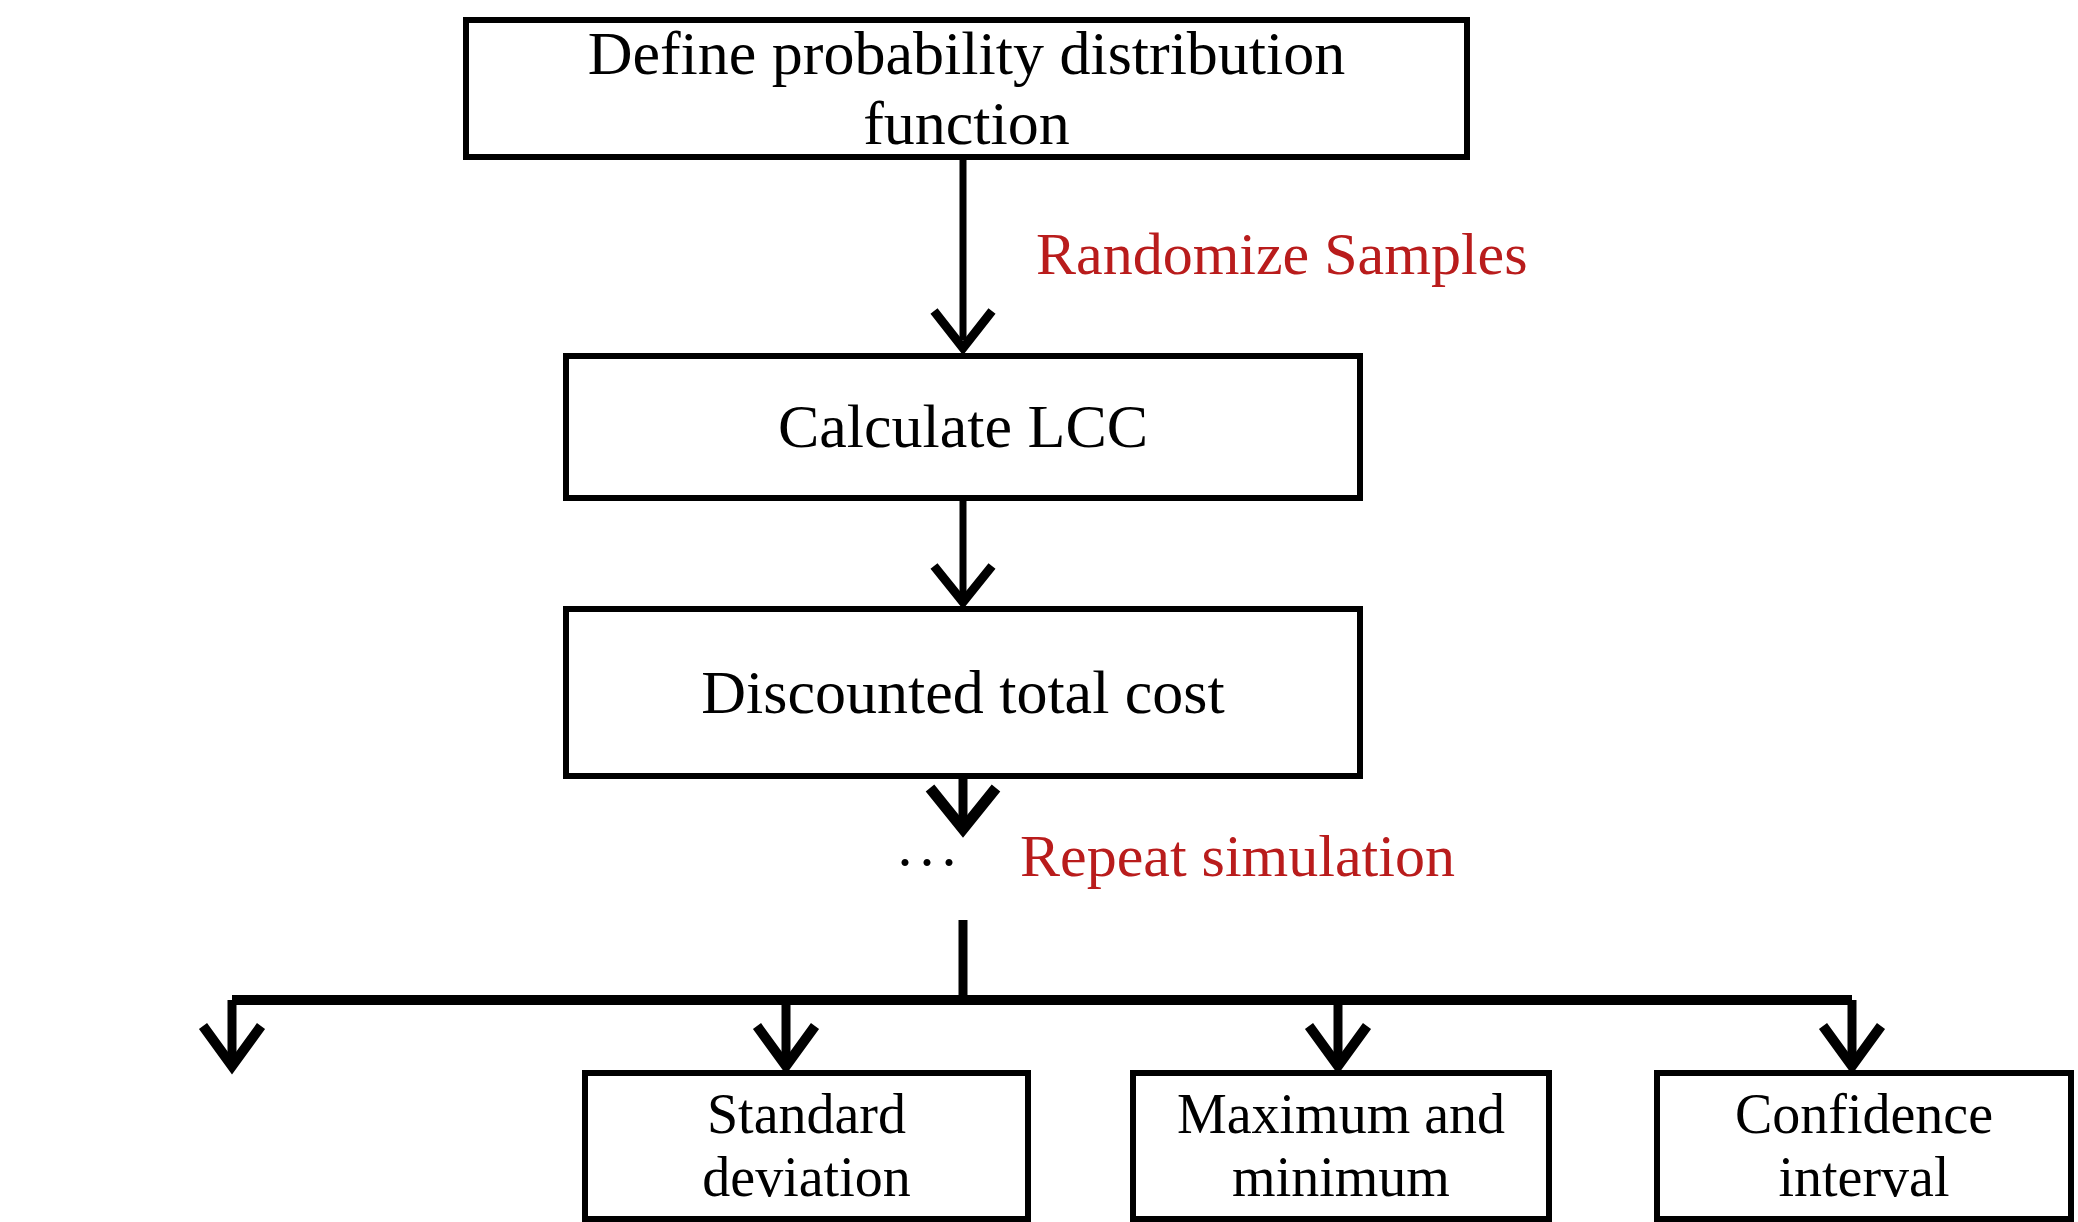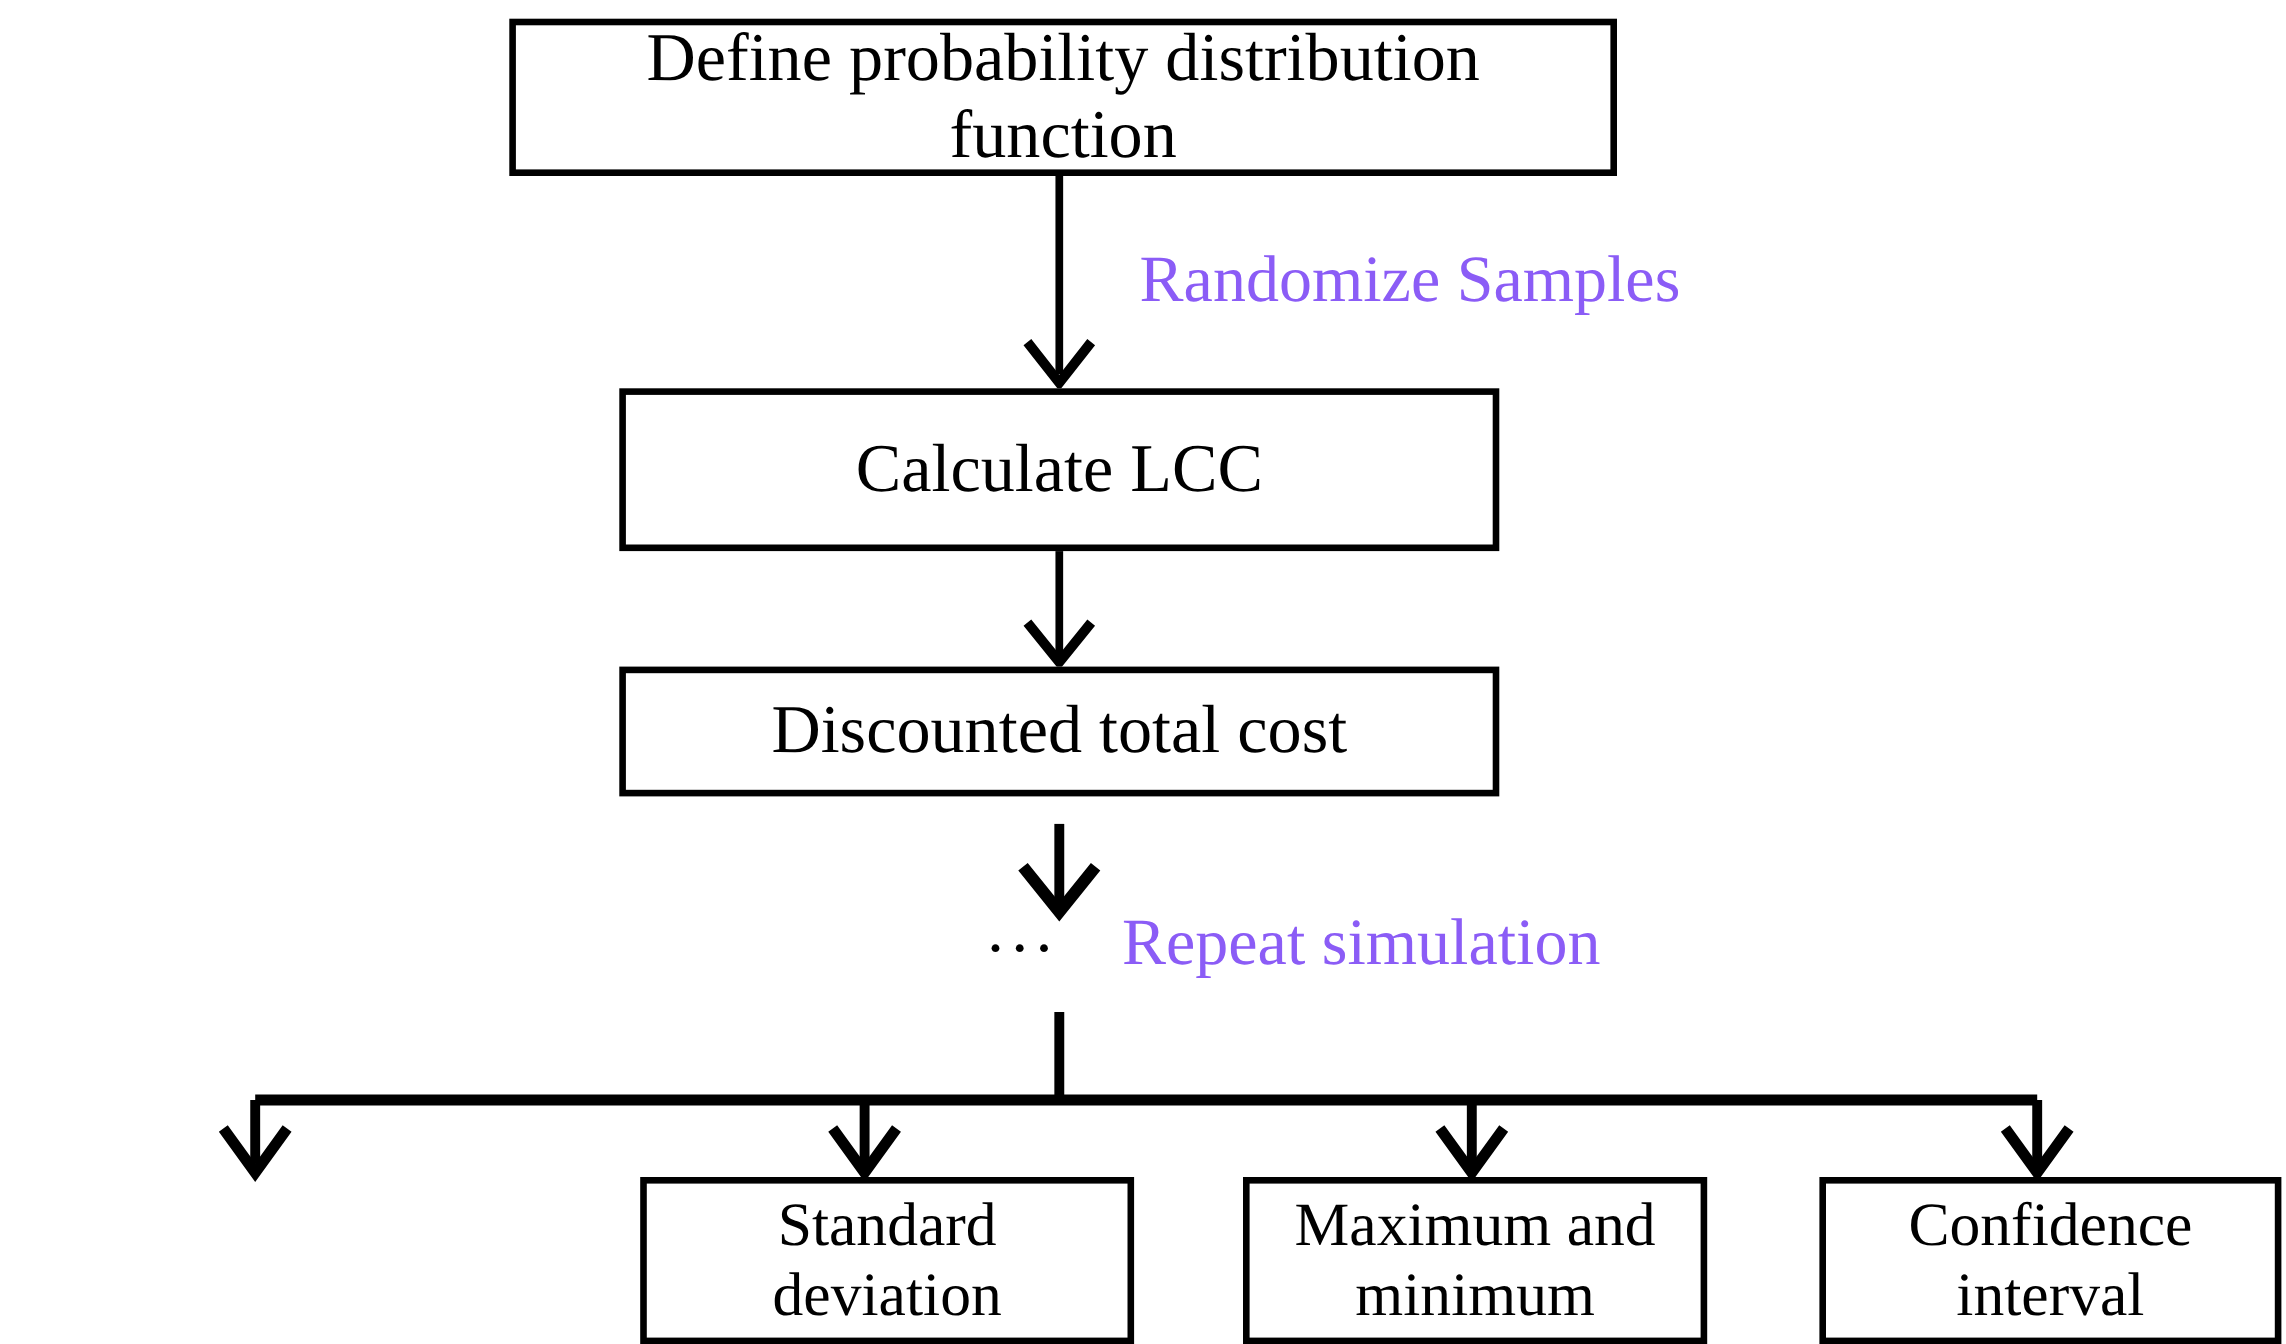--- a/index.html
+++ b/index.html
@@ -54,21 +54,21 @@
     top: 353px;
     width: 800px;
     height: 148px;
     font-size: 62px;
   }
   
   #node-discounted {
     left: 563px;
     top: 606px;
     width: 800px;
-    height: 118px;
+    height: 173px;
     font-size: 62px;
   }
   
   .result-box {
     top: 1070px;
     height: 152px;
     font-size: 56px;
   }
   #node-expected {
     left: 24px;
@@ -81,21 +81,21 @@
   #node-maxmin {
     left: 1130px;
     width: 422px;
   }
   #node-confidence {
     left: 1654px;
     width: 420px;
   }
   .edge-label {
     position: absolute;
-    color: #8b5cf6;
+    color: #b91c1c;
     font-size: 60px;
     white-space: nowrap;
     line-height: 1;
   }
   #label-randomize {
     left: 1036px;
     top: 224px;
   }
   #label-repeat {
     left: 1020px;

